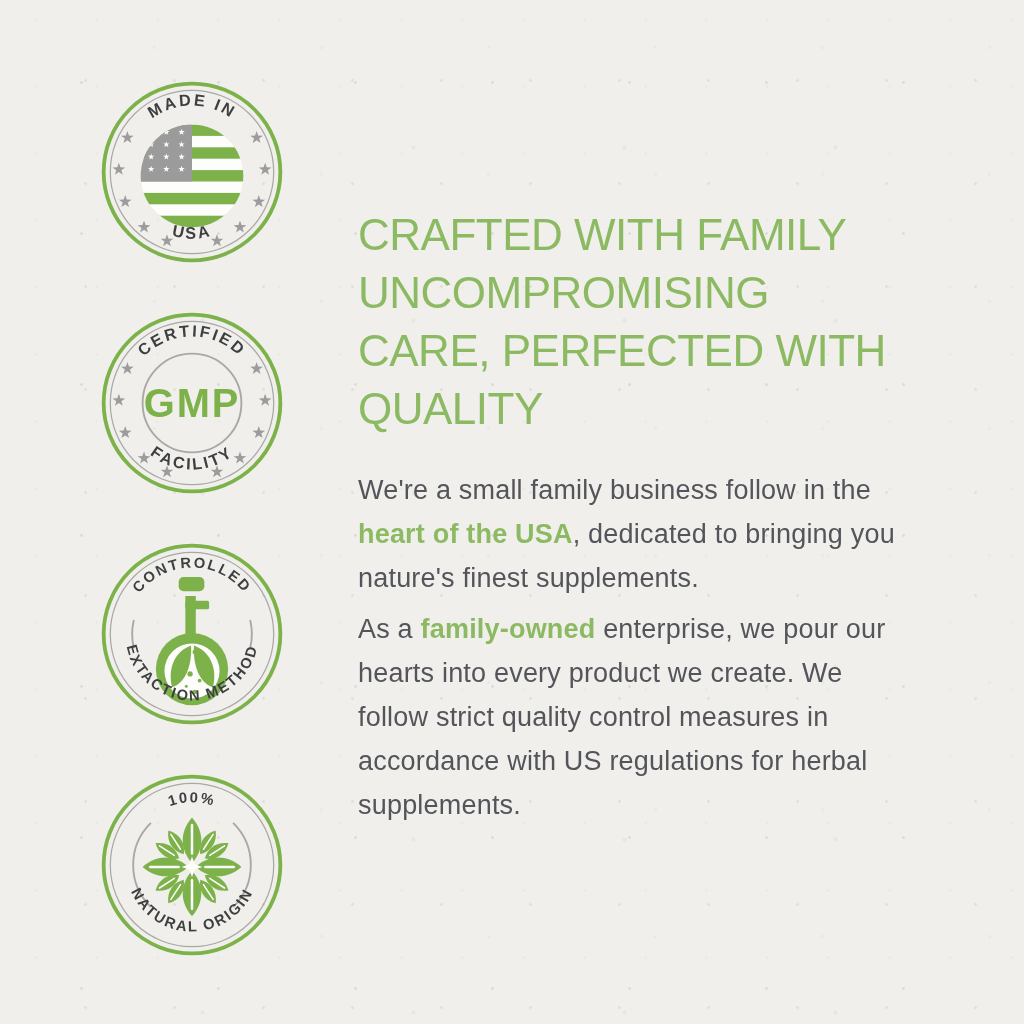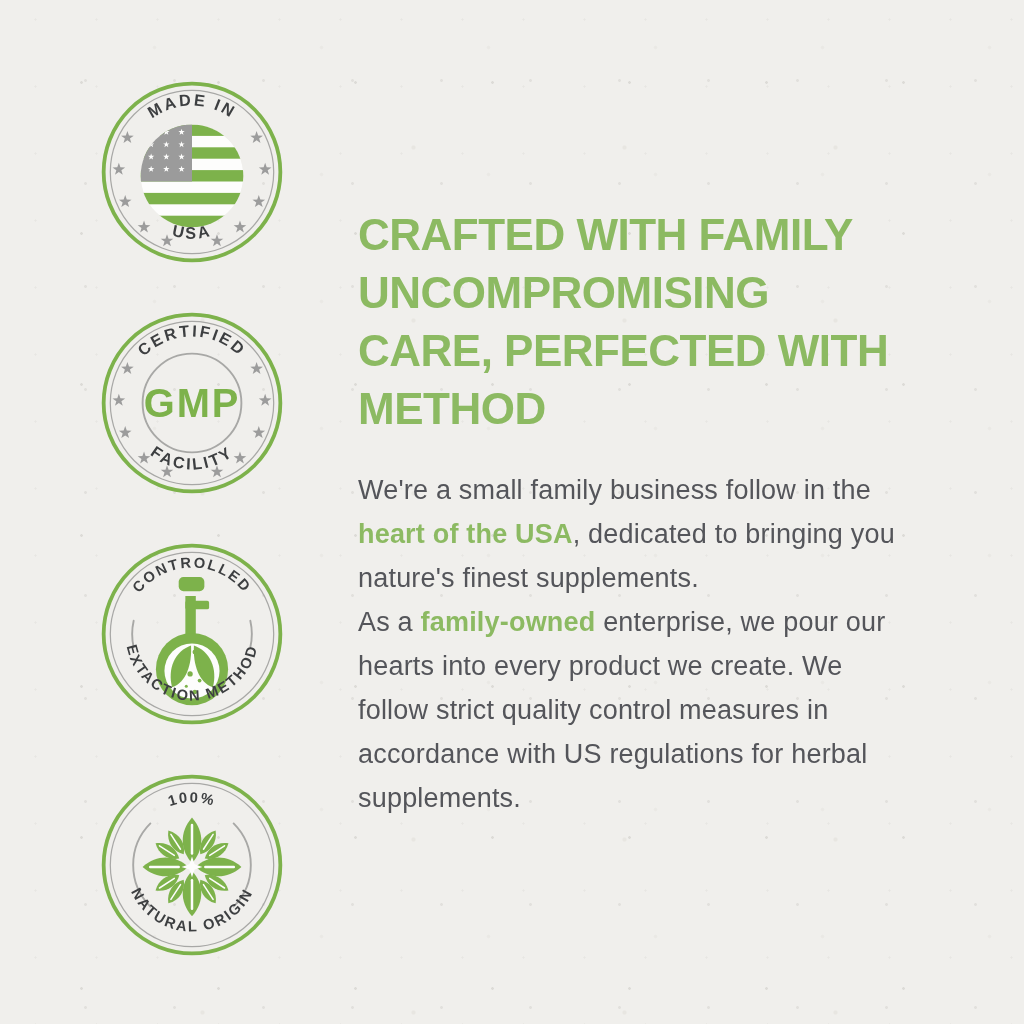--- a/index.html
+++ b/index.html
@@ -56,34 +56,34 @@
     fill: var(--badge-green);
   }
 
   .content-column {
     position: absolute;
     left: 358px; top: 206px;
     width: 590px;
   }
   .headline {
     color: var(--accent-green);
-    font-weight: 700;
+    font-weight: 400;
     font-size: 44px;
     line-height: 58px;
     letter-spacing: -0.5px;
   }
   .body-copy {
     width: 545px;
     color: var(--body-text);
     font-size: 27px;
     line-height: 44px;
     letter-spacing: 0.2px;
   }
   .para-1 { margin-top: 30px; }
-  .para-2 { }
+  .para-2 { margin-top: 7px; }
   .hl { color: var(--accent-green); font-weight: 700; text-align: center; }
 </style>
 </head>
 <body>
 
 <svg width="0" height="0" style="position:absolute" aria-hidden="true">
   <defs>
     <path id="star" d="M0,-7 L1.65,-2.26 L6.66,-2.16 L2.66,0.87 L4.11,5.66 L0,2.8 L-4.11,5.66 L-2.66,0.87 L-6.66,-2.16 L-1.65,-2.26 Z"></path>
     <g id="leaf-big">
       <path d="M0,0 C-12,-13 -14,-32 0,-48 C14,-32 12,-13 0,0 Z"></path>
@@ -241,21 +241,21 @@
       </svg>
     </div>
 
   </div>
 
   <div class="content-column">
     <h1 class="headline">
       <div>CRAFTED WITH FAMILY</div>
       <div>UNCOMPROMISING</div>
       <div>CARE, PERFECTED WITH</div>
-      <div>METHOD</div>
+      <div>QUALITY</div>
     </h1>
 
     <p class="body-copy para-1">
       <span>We're a small family business follow in the </span><span class="hl">heart of the USA</span><span>, dedicated to bringing you nature's finest supplements.</span>
     </p>
 
     <p class="body-copy para-2">
       <span>As a </span><span class="hl">family-owned</span><span> enterprise, we pour our hearts into every product we create. We follow strict quality control measures in accordance with US regulations for herbal supplements.</span>
     </p>
   </div>

